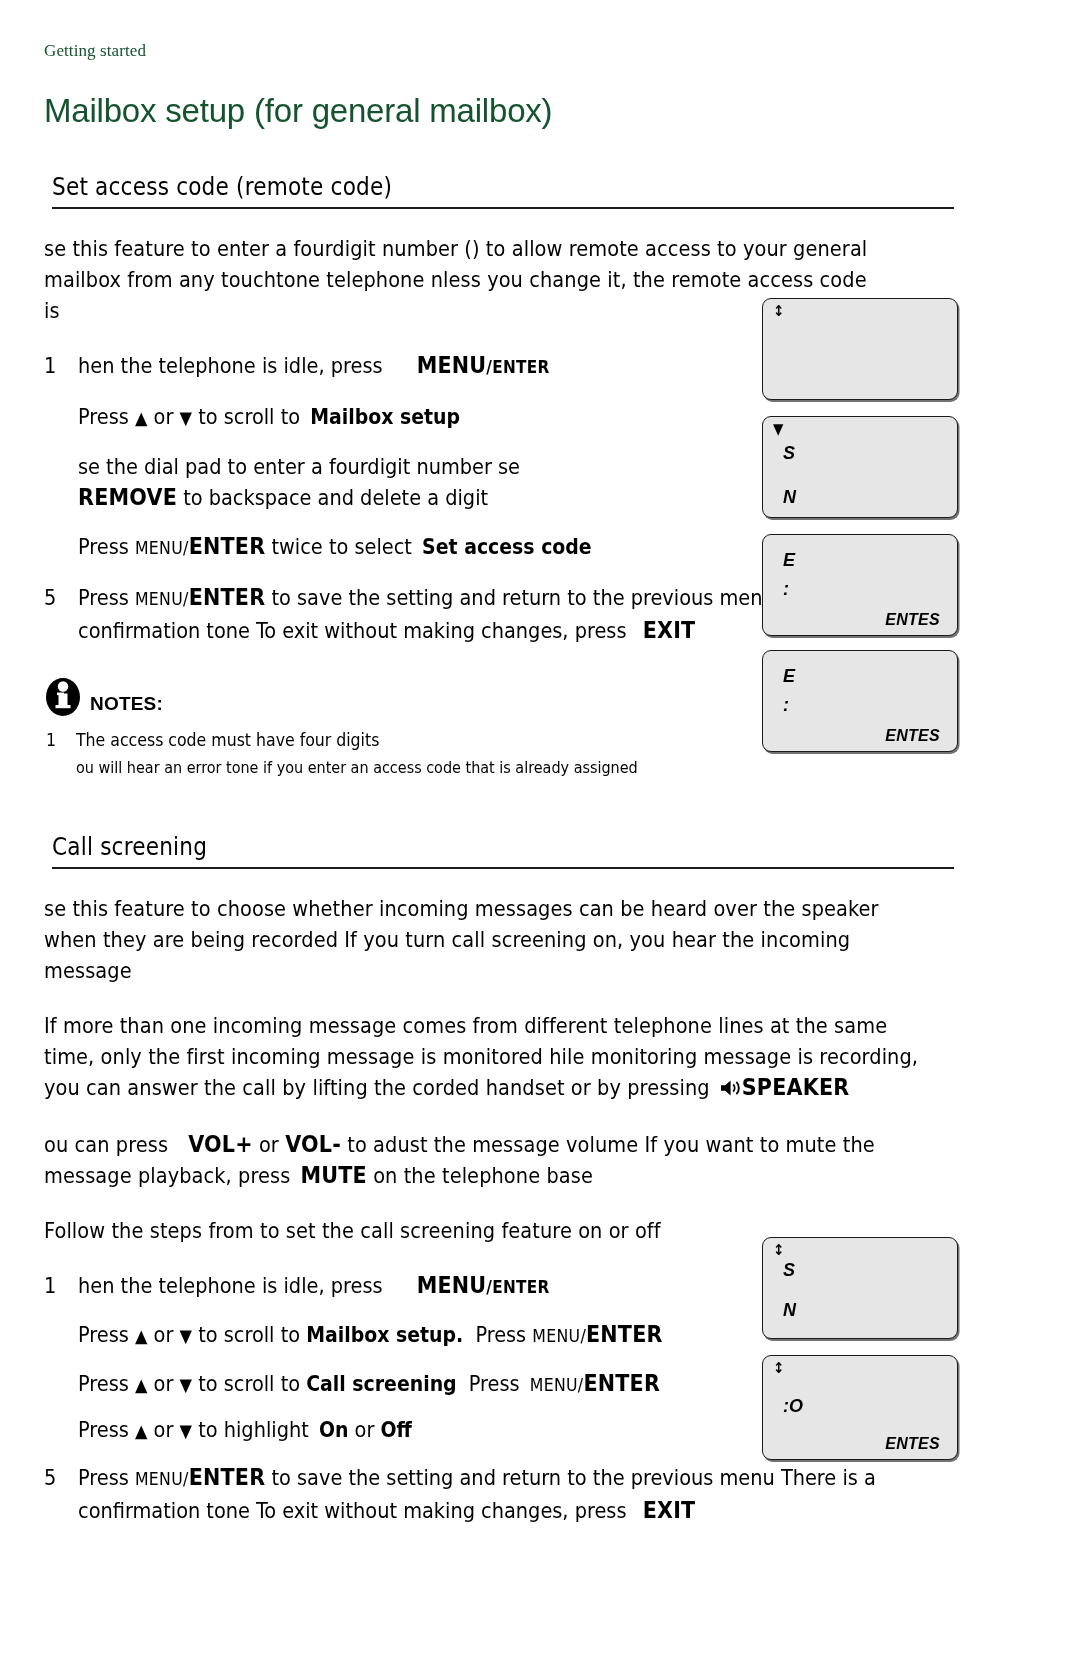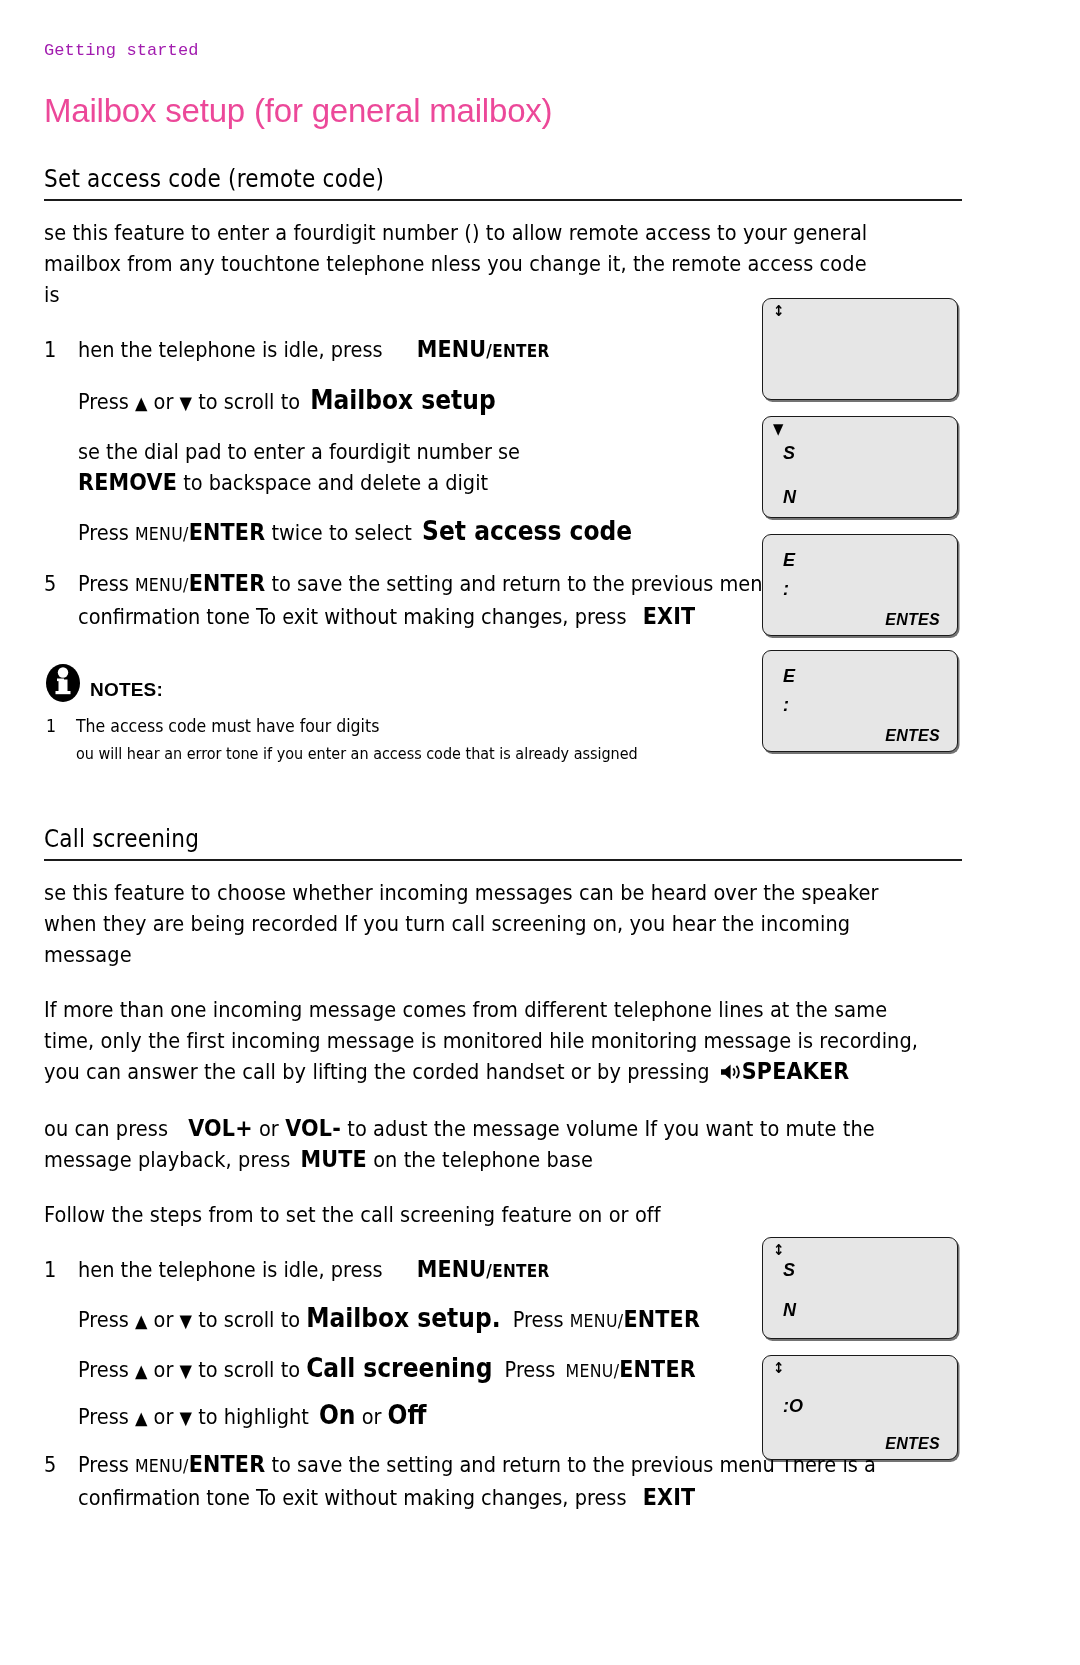--- a/index.html
+++ b/index.html
@@ -21,50 +21,50 @@
     height: 1665px;
     padding: 0;
     box-sizing: border-box;
   }
 
   
   .running-header {
     position: absolute;
     left: 44px;
     top: 41px;
-    font-family: Liberation Mono, monospace;
+    font-family: Liberation Serif, serif;
     font-size: 17px;
     letter-spacing: .1px;
-    color: #a21caf;
+    color: #14532d;
   }
 
   
   .page-title {
     position: absolute;
     left: 44px;
     top: 92px;
     font-family: "Liberation Sans", sans-serif;
     font-size: 33px;
     font-weight: 400;
     letter-spacing: -0.2px;
-    color: #ec4899;
+    color: #14532d;
     white-space: nowrap;
   }
 
   
   .col {
     position: absolute;
     left: 44px;
     width: 918px;
   }
 
   h2.section-head {
     font-size: 24px;
     font-weight: 400;
-    margin: 0;
+    margin: 8px;
     padding: 0 0 5px 0;
     border-bottom: 2.5px solid #1b1b1b;
     letter-spacing: .2px;
     line-height: 1.15;
   }
 
   p.body {
     font-size: 21.5px;
     line-height: 31px;
     margin: 0;
@@ -104,21 +104,21 @@
     font-weight: bold;
     font-size: 17px;
     letter-spacing: .3px;
   }
   .kbd-small-caps {
     font-size: 17.5px;
     letter-spacing: .3px;
   }
   .lcdterm {
     font-weight: bold;
-    font-size: 26px;
+    font-size: 21px;
   }
   .arrow { font-size: 18px; letter-spacing: 0; }
 
   
   .notes-head {
     display: flex;
     align-items: flex-end;
     gap: 8px;
     margin: 0;
   }

